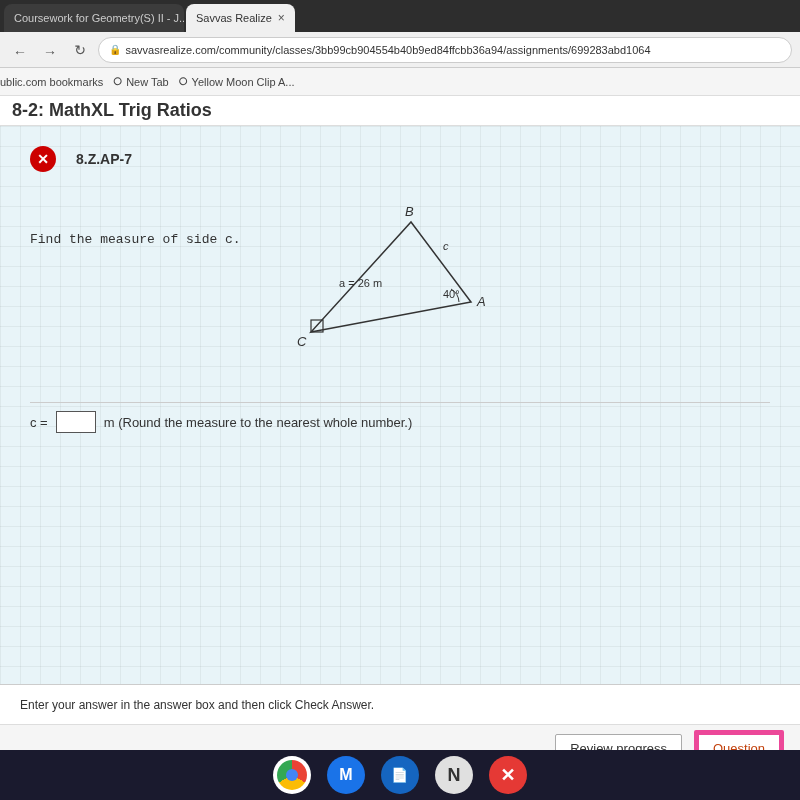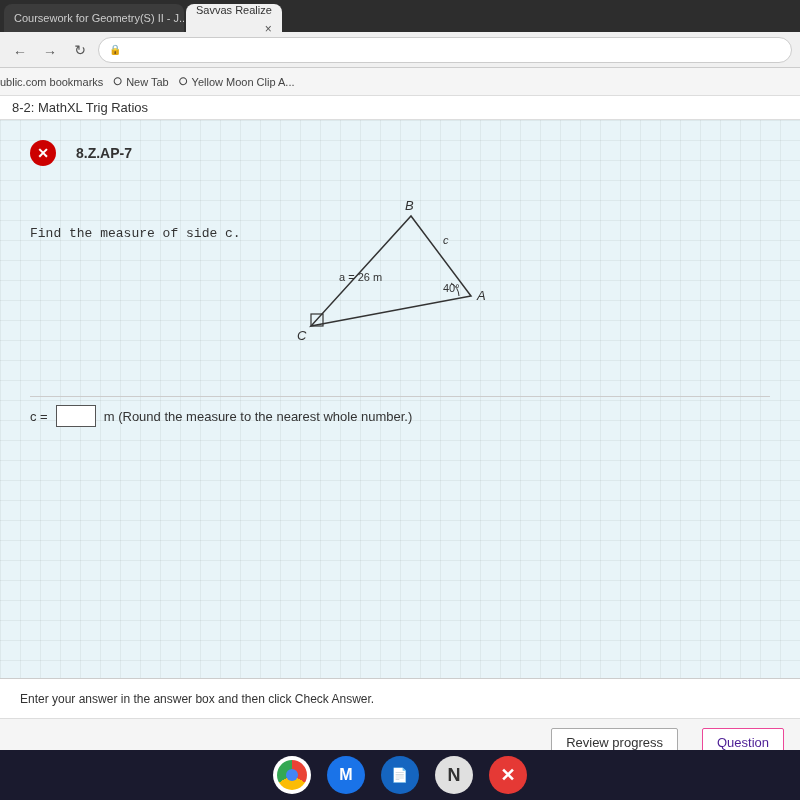--- a/index.html
+++ b/index.html
@@ -39,21 +39,20 @@
       background: #3c3c3c;
       max-width: 180px;
       gap: 6px;
       white-space: nowrap;
       overflow: hidden;
     }
 
     .tab.active {
       background: #f0f0f0;
       color: #333;
-      flex-direction: column;
     }
 
     .tab-close {
       margin-left: auto;
       color: #888;
       font-size: 12px;
       cursor: pointer;
       flex-shrink: 0;
     }
 
@@ -122,23 +121,23 @@
       gap: 4px;
       cursor: pointer;
       white-space: nowrap;
     }
 
     
     .page-header {
       background: white;
       padding: 4px 12px;
       border-bottom: 1px solid #ddd;
-      font-size: 13px;
-      color: #333;
-      font-weight: 400;
+      font-size: 18px;
+      color: #333;
+      font-weight: 700;
     }
 
     
     .main-content {
       background: #e8f4f8;
       background-image: 
         linear-gradient(rgba(0,0,0,0.05) 1px, transparent 1px),
         linear-gradient(90deg, rgba(0,0,0,0.05) 1px, transparent 1px);
       background-size: 20px 20px;
       width: 100%;
@@ -235,40 +234,40 @@
       align-items: flex-end;
     }
 
     .footer-actions {
       background: #f5f5f5;
       border-top: 1px solid #ddd;
       display: flex;
       align-items: center;
       justify-content: flex-end;
       padding: 8px 16px;
-      gap: 24px;
+      gap: 12px;
       height: 48px;
     }
 
     .review-progress-btn {
       background: white;
       border: 1px solid #aaa;
       padding: 6px 14px;
       font-size: 13px;
       color: #333;
       cursor: pointer;
       border-radius: 2px;
     }
 
     .question-btn {
       background: white;
-      border: 1px solid #ec4899;
+      border: 5px solid #ec4899;
       padding: 6px 14px;
       font-size: 13px;
-      color: #4c1d95;
+      color: #c2410c;
       cursor: pointer;
       border-radius: 2px;
     }
 
     
     .taskbar {
       position: absolute;
       bottom: 0;
       left: 0;
       width: 100%;
@@ -304,20 +303,21 @@
       <span class="tab-close">×</span>
     </div>
   </div>
 
   <div class="nav-bar">
     <button class="nav-btn">←</button>
     <button class="nav-btn">→</button>
     <button class="nav-btn">↻</button>
     <div class="address-bar">
       <span class="lock-icon">🔒</span>
+      <span>savvasrealize.com/community/classes/3bb99cb904554b40b9ed84ffcbb36a94/assignments/699283abd1064</span>
     </div>
   </div>
 
   <div class="bookmarks-bar">
     <span class="bookmark-item">
       <span>ublic.com bookmarks</span>
     </span>
     <span class="bookmark-item">
       <span>⭘</span>
       <span>New Tab</span>

